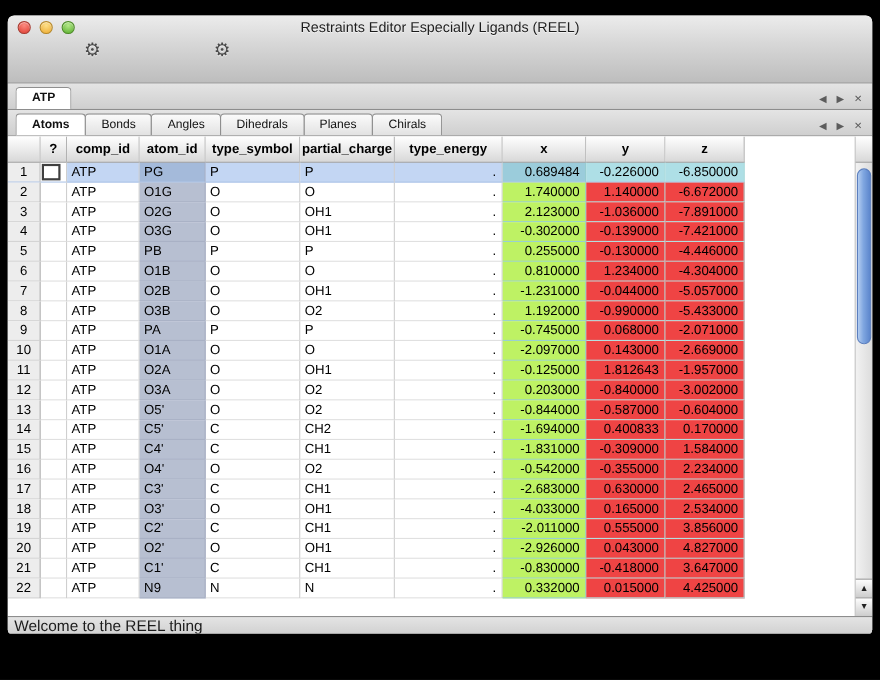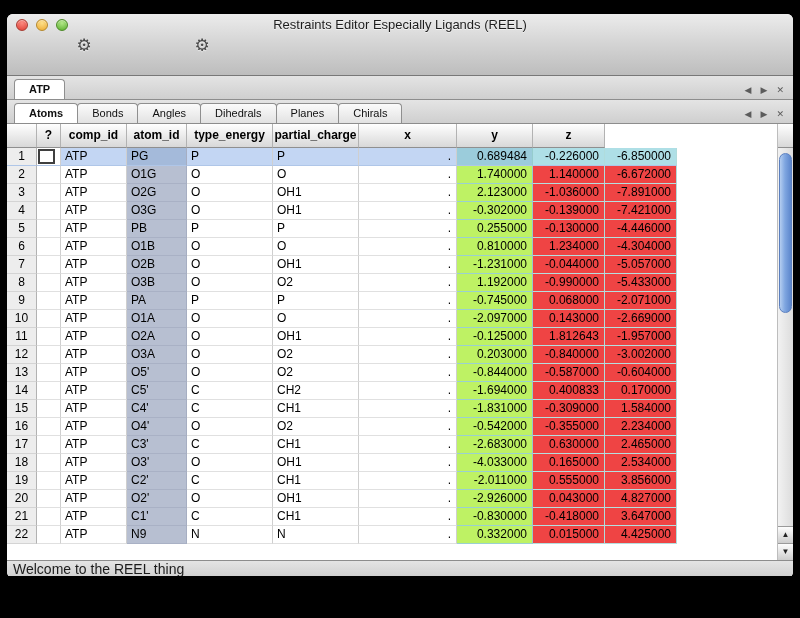--- a/index.html
+++ b/index.html
@@ -146,22 +146,23 @@
         <span>✕</span>
       </div>
     </div>
 
     <div id="table-area">
       <div class="thead">
         <div class="th"></div>
         <div class="th">?</div>
         <div class="th">comp_id</div>
         <div class="th">atom_id</div>
+        <div class="th">type_symbol</div>
+        <div class="th">partial_charge</div>
         <div class="th">type_energy</div>
-        <div class="th">partial_charge</div>
         <div class="th">x</div>
         <div class="th">y</div>
         <div class="th">z</div>
       </div>
 
       <div>
           <div class="tr selected">
           <div class="td rownum">1</div>
           <div class="td qcol">
               <div class="editor-box"></div>

